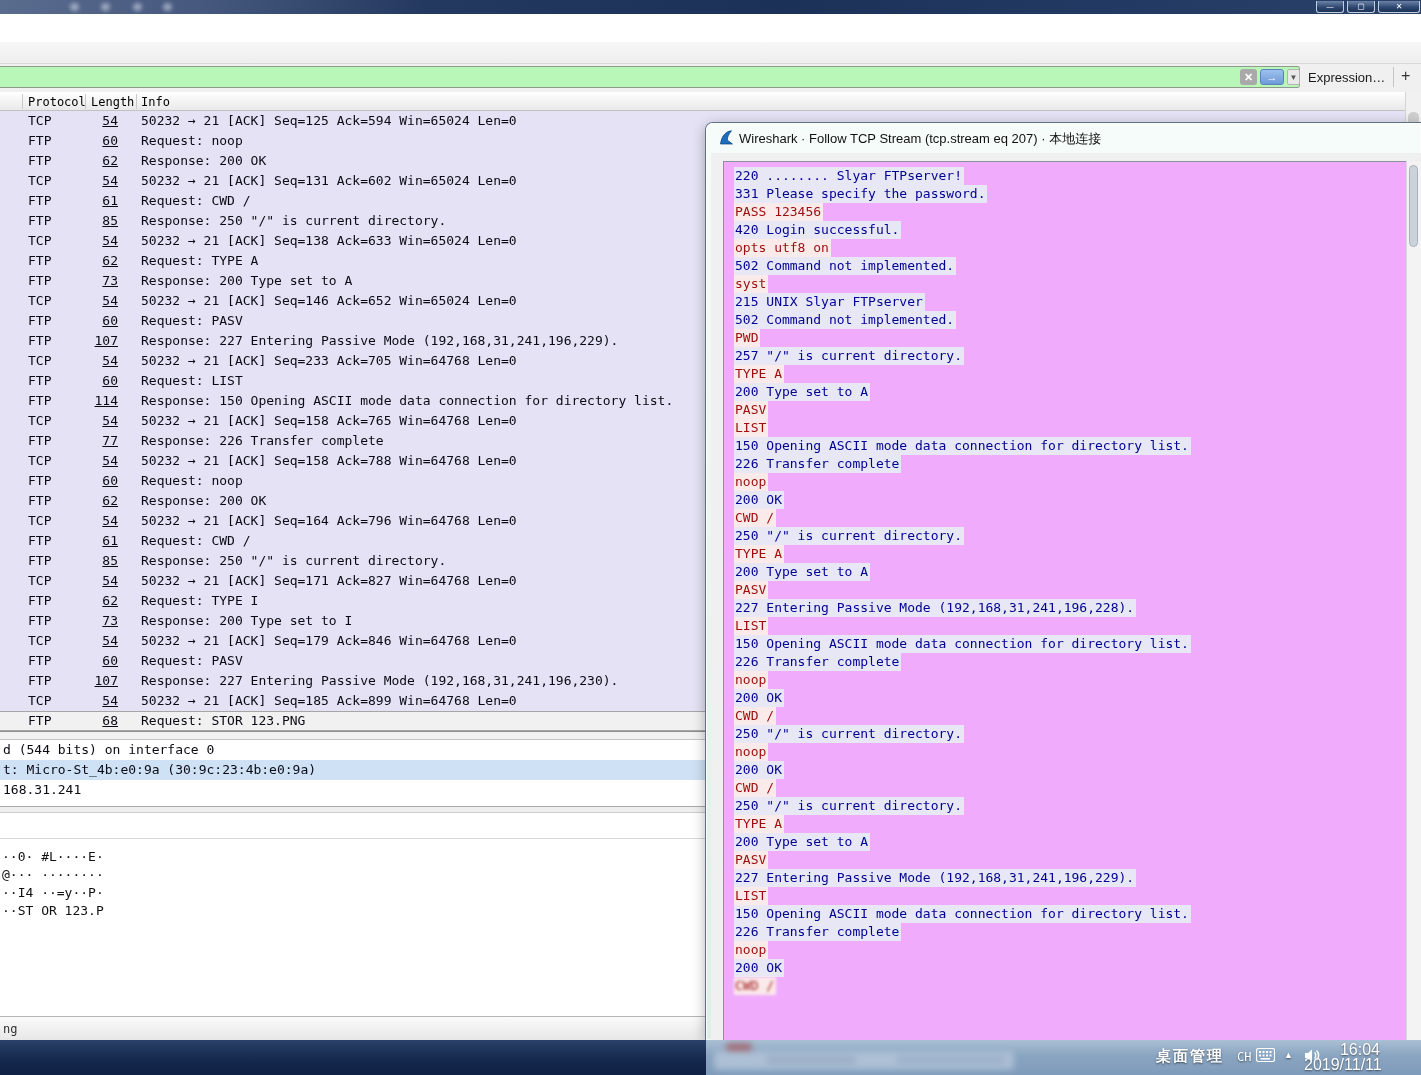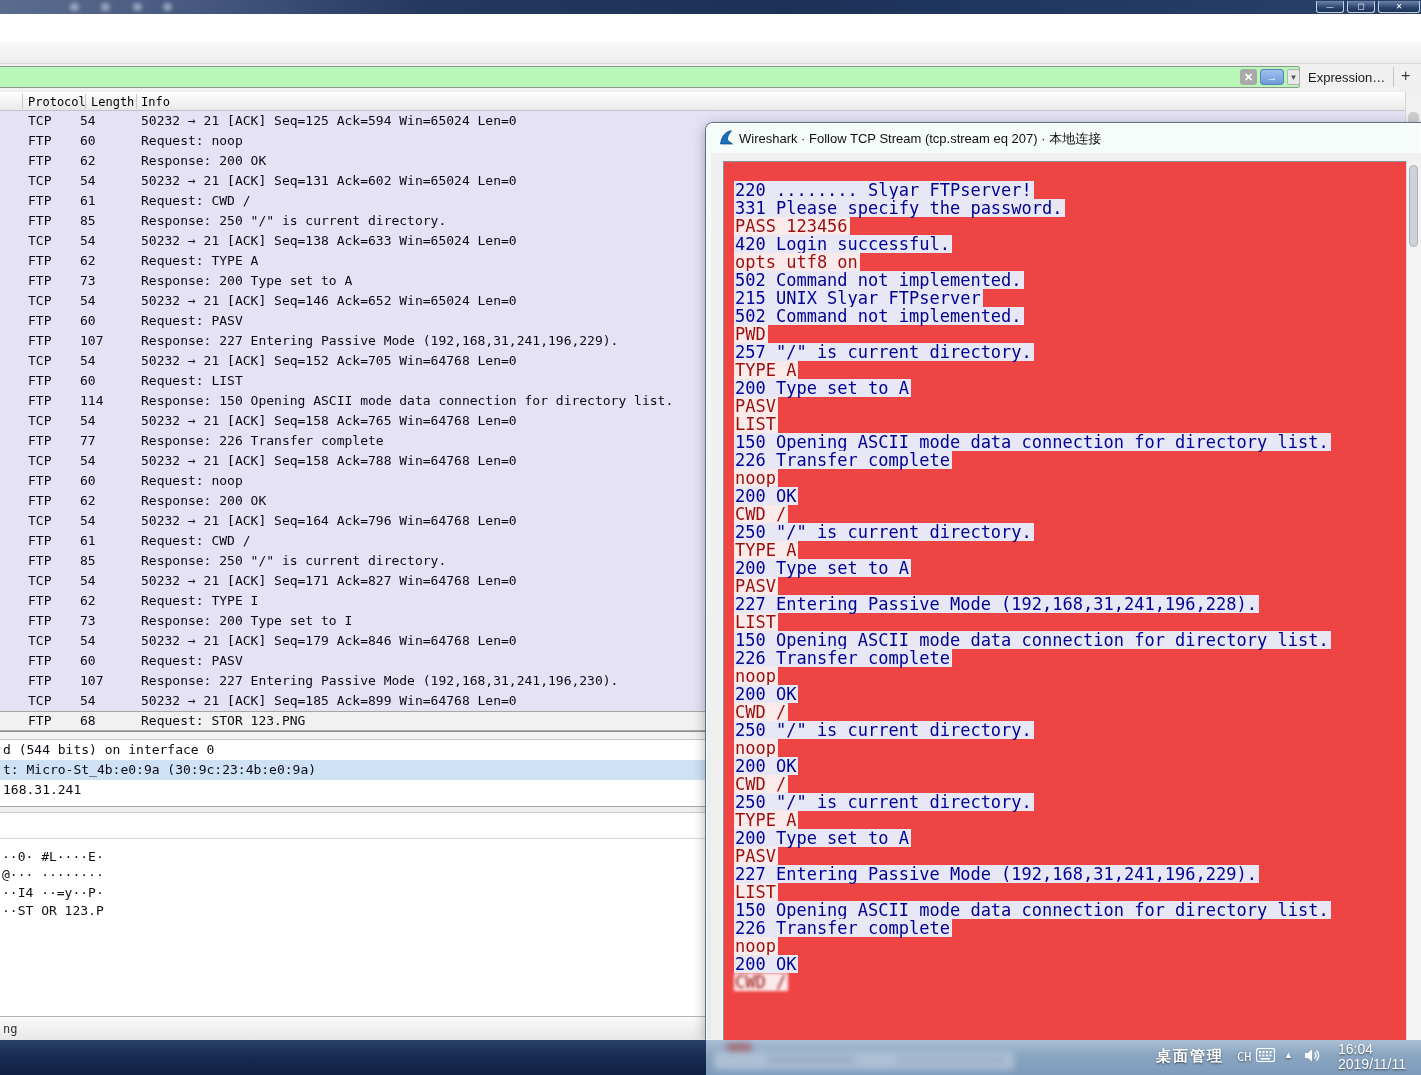--- a/index.html
+++ b/index.html
@@ -47,21 +47,21 @@
   .colheaders .hsep{position:absolute;top:2px;width:1px;height:15px;background:#c9c9c9;}
   .colheaders span{position:absolute;top:3px;}
 
   
   .packetlist{position:absolute;left:0;top:111px;width:100%;height:620px;background:#fff;
     font-family:"DejaVu Sans Mono",monospace;font-size:13px;color:#0a0a14;}
   .prow{position:relative;height:20px;line-height:20px;background:#e4e2f4;}
   .prow.sel{background:#f1f1f1;border-top:1px solid #a6a6a6;border-bottom:1px solid #a6a6a6;
     height:18px;line-height:18px;box-sizing:content-box;}
   .c-proto{position:absolute;left:28px;}
-  .c-len{position:absolute;left:80px;width:53px;text-align:left;}
+  .c-len{position:absolute;left:65px;width:53px;text-align:right;text-decoration:underline;}
   .c-info{position:absolute;left:141px;white-space:nowrap;}
   .main-scroll{position:absolute;left:1405px;top:92px;width:16px;height:640px;
     background:#f1f1f1;border-left:1px solid #d4d4d4;box-sizing:border-box;}
   .main-scroll .thumb{position:absolute;left:2px;top:20px;width:11px;height:60px;
     background:#cfcfcf;border-radius:5px;}
 
   
   .split1{position:absolute;left:0;top:731px;width:100%;height:9px;background:#f2f2f2;
     border-top:1px solid #8f8f8f;border-bottom:1px solid #c4c4c4;box-sizing:border-box;}
   .detailspane{position:absolute;left:0;top:740px;width:100%;height:66px;background:#fff;
@@ -83,23 +83,23 @@
   .statusbar span{position:absolute;left:3px;top:5px;}
 
   
   .dialog{position:absolute;left:706px;top:123px;width:715px;height:917px;z-index:10;
     border-radius:7px 0 0 0;background:linear-gradient(#f6fcf9,#dfeee7);
     box-shadow:0 0 0 1px #5f7183,inset 0 0 0 1px rgba(255,255,255,.75),0 3px 14px rgba(0,0,0,.35);}
   .dlg-title{position:absolute;left:0;top:0;right:0;height:30px;line-height:31px;
     padding-left:33px;font-size:13px;color:#111;white-space:nowrap;overflow:hidden;}
   .shark{position:absolute;left:13px;top:7px;width:16px;height:16px;}
   .dlg-body{position:absolute;left:5px;right:0;top:30px;bottom:0;background:#f0f0f0;}
-  .stream-box{position:absolute;left:12px;top:8px;right:15px;bottom:0;background:#ef4444;
+  .stream-box{position:absolute;left:12px;top:8px;right:15px;bottom:0;background:#f0abfc;
     border:1px solid #8a919b;border-right:none;border-bottom:none;overflow:hidden;
-    padding:19px 0 0 10px;font-family:"DejaVu Sans Mono",monospace;font-size:17px;line-height:18px;
+    padding:5px 0 0 10px;font-family:"DejaVu Sans Mono",monospace;font-size:13px;line-height:18px;
     box-sizing:border-box;}
   .sline{height:18px;white-space:pre;}
   .sline span{display:inline-block;padding:0 2px 0 1px;}
   .sline.s span{color:#000093;background:#e7e7f6;}
   .sline.c span{color:#9c0d0d;background:#fbeaea;}
   .sline.blur{filter:blur(1.5px);}
   .dlg-scroll{position:absolute;right:0;top:8px;width:15px;bottom:0;background:#f3f3f3;
     border-left:1px solid #d8d8d8;box-sizing:border-box;}
   .dlg-scroll .thumb{position:absolute;left:2px;top:4px;width:9px;height:82px;
     background:#ccd2d9;border:1px solid #a9b1bb;border-radius:6px;box-sizing:border-box;}
@@ -108,21 +108,21 @@
   .taskbar{position:absolute;left:0;top:1040px;width:100%;height:35px;z-index:20;}
   .tbar-left{position:absolute;left:0;top:0;width:706px;height:35px;
     background:linear-gradient(#2a4169 0%,#16294e 55%,#0e2144 100%);}
   .tbar-right{position:absolute;left:706px;top:0;right:0;height:35px;
     background:linear-gradient(#aabfd4 0%,#8aa5c1 45%,#7e9bbb 100%);overflow:hidden;}
   .smudge{position:absolute;filter:blur(3px);border-radius:4px;}
   .tb-text{position:absolute;color:#fff;text-shadow:0 1px 2px rgba(0,0,0,.55);}
   .desk-label{left:450px;top:7px;font-size:15px;font-weight:bold;letter-spacing:2px;}
   .lang{left:531px;top:10px;font-size:12px;font-family:"DejaVu Sans Mono",monospace;}
   .tray-up{left:578px;top:10px;font-size:9px;}
-  .clock{left:632px;top:2px;width:76px;text-align:left;font-size:14px;line-height:15px;}
+  .clock{left:598px;top:2px;width:76px;text-align:right;font-size:16px;line-height:15px;}
   .tb-icon{position:absolute;}
 </style>
 </head>
 <body>
 
 <div id="screen">
 
   <div class="titlebar">
     <div class="tb-dot" style="left:70px"></div>
     <div class="tb-dot" style="left:101px"></div>
@@ -211,21 +211,21 @@
         <span class="c-info">Request: PASV</span>
       </div>
       <div class="prow">
         <span class="c-proto">FTP</span>
         <span class="c-len">107</span>
         <span class="c-info">Response: 227 Entering Passive Mode (192,168,31,241,196,229).</span>
       </div>
       <div class="prow">
         <span class="c-proto">TCP</span>
         <span class="c-len">54</span>
-        <span class="c-info">50232 → 21 [ACK] Seq=152 Ack=705 Win=64768 Len=0</span>
+        <span class="c-info">50232 → 21 [ACK] Seq=233 Ack=705 Win=64768 Len=0</span>
       </div>
       <div class="prow">
         <span class="c-proto">FTP</span>
         <span class="c-len">60</span>
         <span class="c-info">Request: LIST</span>
       </div>
       <div class="prow">
         <span class="c-proto">FTP</span>
         <span class="c-len">114</span>
         <span class="c-info">Response: 150 Opening ASCII mode data connection for directory list.</span>
@@ -345,20 +345,21 @@
       <span>Wireshark · Follow TCP Stream (tcp.stream eq 207) · 本地连接</span>
     </div>
     <div class="dlg-body">
       <div class="stream-box" id="stream-lines">
           <div class="sline s"><span>220 ........ Slyar FTPserver!</span></div>
           <div class="sline s"><span>331 Please specify the password.</span></div>
           <div class="sline c"><span>PASS 123456</span></div>
           <div class="sline s"><span>420 Login successful.</span></div>
           <div class="sline c"><span>opts utf8 on</span></div>
           <div class="sline s"><span>502 Command not implemented.</span></div>
+          <div class="sline c"><span>syst</span></div>
           <div class="sline s"><span>215 UNIX Slyar FTPserver</span></div>
           <div class="sline s"><span>502 Command not implemented.</span></div>
           <div class="sline c"><span>PWD</span></div>
           <div class="sline s"><span>257 "/" is current directory.</span></div>
           <div class="sline c"><span>TYPE A</span></div>
           <div class="sline s"><span>200 Type set to A</span></div>
           <div class="sline c"><span>PASV</span></div>
           <div class="sline c"><span>LIST</span></div>
           <div class="sline s"><span>150 Opening ASCII mode data connection for directory list.</span></div>
           <div class="sline s"><span>226 Transfer complete</span></div>

